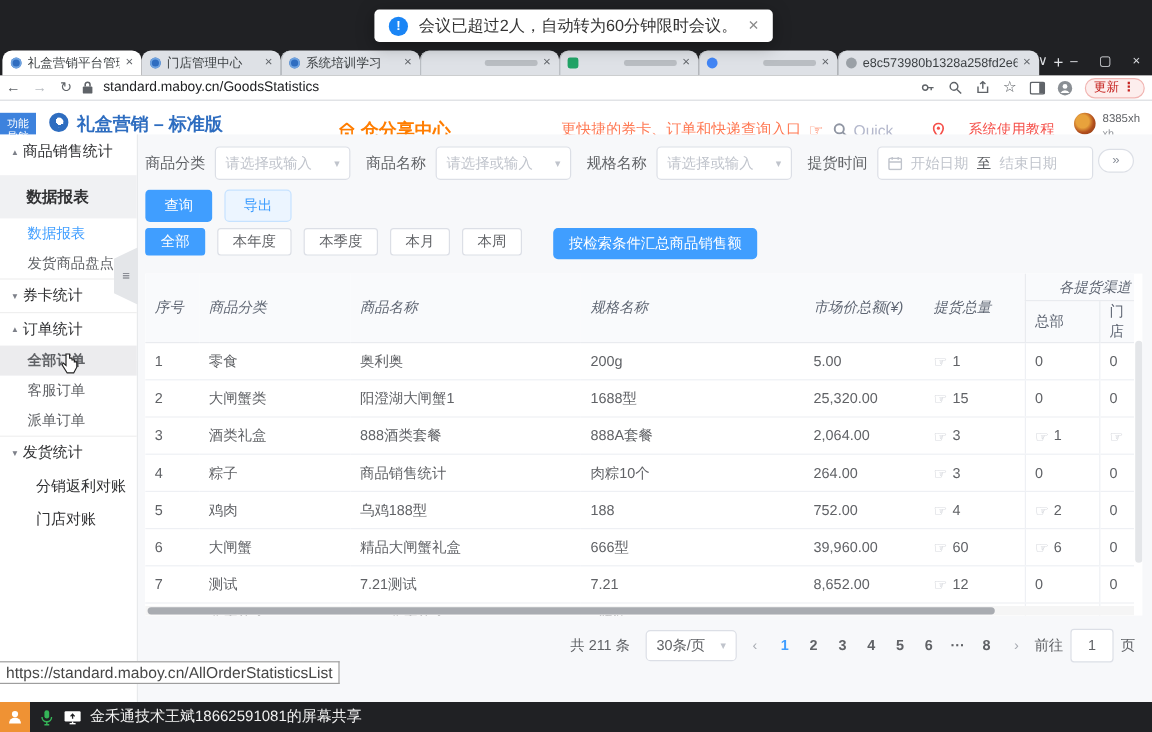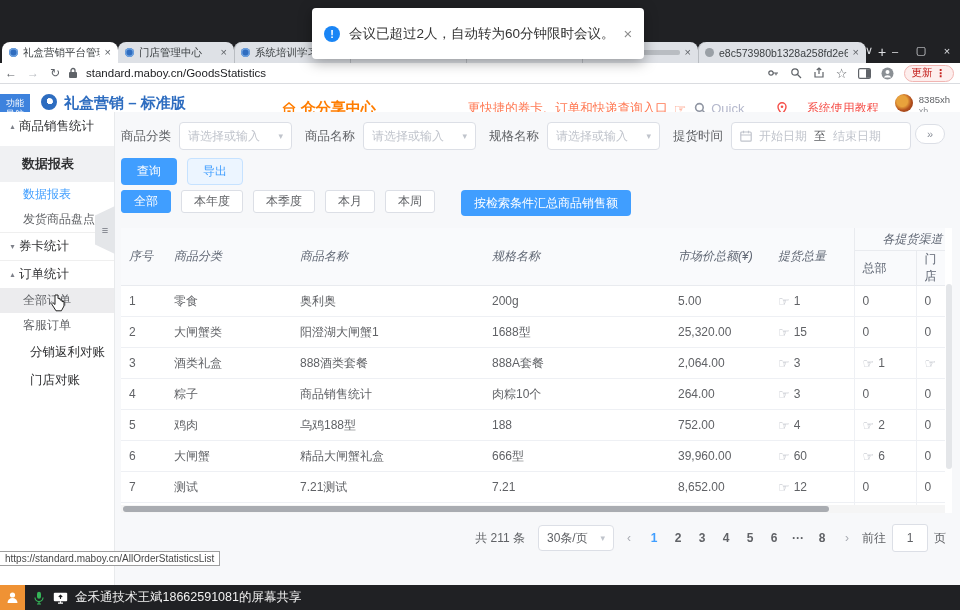--- a/index.html
+++ b/index.html
@@ -35,21 +35,21 @@
   .i-back::before{content:"←";} .i-fwd::before{content:"→";} .i-reload::before{content:"↻";}
   .urltext{font-size:11.5px;color:#202124;margin-left:6px;}
   .tb-right{margin-left:auto;display:flex;align-items:center;gap:9px;padding-right:6px;}
   .tb-ico{display:inline-flex;width:14px;height:14px;align-items:center;justify-content:center;color:#5f6368;font-size:12px;}
   .i-star::before{content:"☆";font-size:13px;}
   .updatepill{display:inline-flex;align-items:center;gap:3px;border:1px solid #f1b5b2;background:#fdeeed;color:#c5221f;
               border-radius:10px;padding:0 7px;height:15px;font-size:10.5px;}
   .updatepill .bang::before{content:"⋮";font-weight:bold;}
 
   
-  .toast{position:absolute;left:312px;top:8px;width:332px;height:51px;background:#fff;border-radius:4px;
+  .toast{position:absolute;left:312px;top:8px;width:332px;height:27px;background:#fff;border-radius:4px;
          box-shadow:0 3px 14px rgba(0,0,0,.35);display:flex;align-items:center;gap:9px;padding:0 12px;box-sizing:border-box;z-index:60;}
   .toast .info{width:16px;height:16px;border-radius:50%;background:#1a85f5;color:#fff;font-size:11px;font-weight:bold;
          display:flex;align-items:center;justify-content:center;flex:0 0 auto;}
   .toast .info::before{content:"!";}
   .toast .msg{font-size:13.5px;color:#333;white-space:nowrap;}
   .toast .x{margin-left:auto;color:#8c8c8c;font-size:15px;}
 
   
   .appheader{position:absolute;top:83px;left:0;right:0;height:29px;background:#fff;border-bottom:1px solid #ebedf0;
              display:flex;margin-top:11px;}
@@ -70,21 +70,21 @@
   .uname{margin-left:6px;margin-right:10px;font-size:9.5px;color:#606266;line-height:1.25;}
   .uname .sub{color:#909399;font-size:9px;}
 
   
   .sidebar{position:absolute;top:112px;left:0;width:115px;bottom:25px;background:#fff;border-right:1px solid #e8eaec;box-sizing:border-box;}
   .sb-item{display:flex;align-items:center;box-sizing:border-box;}
   .sb-item.title{height:36px;background:#f0f1f3;font-size:13px;font-weight:bold;color:#303133;padding-left:22px;margin-top:6px;}
   .sb-item.section{height:28px;font-size:12.5px;color:#303133;padding-left:8px;}
   .sb-item.child{height:25px;font-size:12px;color:#606266;padding-left:23px;}
   .sb-item.child.active{color:#409eff;}
-  .sb-item.hover{background:#ececee;}
+  .sb-item.hover{background:#ececee;font-weight:bold;}
   .sb-item.divider{border-top:1px solid #efefef;}
   .arr{width:9px;font-size:8px;color:#7d8089;margin-right:2px;text-align:center;}
   .sb-item.expanded .arr::before{content:"▴";}
   .sb-item.collapsed .arr::before{content:"▾";}
   .sb-item.section:not(.expanded):not(.collapsed){padding-left:19px;}
   .collapser{position:absolute;left:95px;top:206px;width:20px;height:48px;background:#e4e6e9;
              clip-path:polygon(100% 0,100% 100%,0 80%,0 20%);display:flex;align-items:center;justify-content:center;
              color:#6f737c;font-size:11px;z-index:5;}
   .collapser::before{content:"≡";}
 
@@ -145,21 +145,21 @@
   .parr{color:#a8abb2;font-size:12px;}
   .i-prev::before{content:"‹";} .i-next::before{content:"›";}
   .pages{display:flex;gap:4px;}
   .page{min-width:20px;text-align:center;font-weight:600;color:#606266;}
   .page.active{color:#409eff;}
   .goto{display:flex;align-items:center;gap:6px;}
   .goto input{width:30px;height:24px;border:1px solid #dcdfe6;border-radius:3px;text-align:center;font-size:12px;color:#606266;outline:none;}
 
   
   .statustip{position:absolute;left:0;top:551px;background:#fff;border:1px solid #9e9e9e;border-left:none;
-             font-size:10px;color:#474747;padding:1px 5px;z-index:20;}
+             font-size:13px;color:#474747;padding:1px 5px;z-index:20;}
   .sharebar{position:absolute;left:0;right:0;top:585px;height:25px;background:#202124;display:flex;align-items:center;z-index:30;}
   .persontile{width:25px;height:25px;background:#ef9234;display:flex;align-items:center;justify-content:center;flex:0 0 auto;}
   .sharebar .txt{color:#f1f1f1;font-size:12.5px;margin-left:7px;white-space:nowrap;}
   .sharebar .ic{margin-left:9px;display:inline-flex;}
 
   
   .cursor{position:absolute;left:50px;top:294px;z-index:70;}
 </style>
 </head>
 <body>
@@ -355,21 +355,29 @@
     <div class="sb-item child hover">
 
       <span>全部订单</span>
     </div>
 
     <div class="sb-item child">
 
       <span>客服订单</span>
     </div>
 
-
+    <div class="sb-item child">
+
+      <span>派单订单</span>
+    </div>
+
+    <div class="sb-item section divider collapsed">
+      <span class="arr"></span>
+      <span>发货统计</span>
+    </div>
 
     <div class="sb-item section">
       <span class="arr"></span>
       <span>分销返利对账</span>
     </div>
 
     <div class="sb-item section">
       <span class="arr"></span>
       <span>门店对账</span>
     </div>

